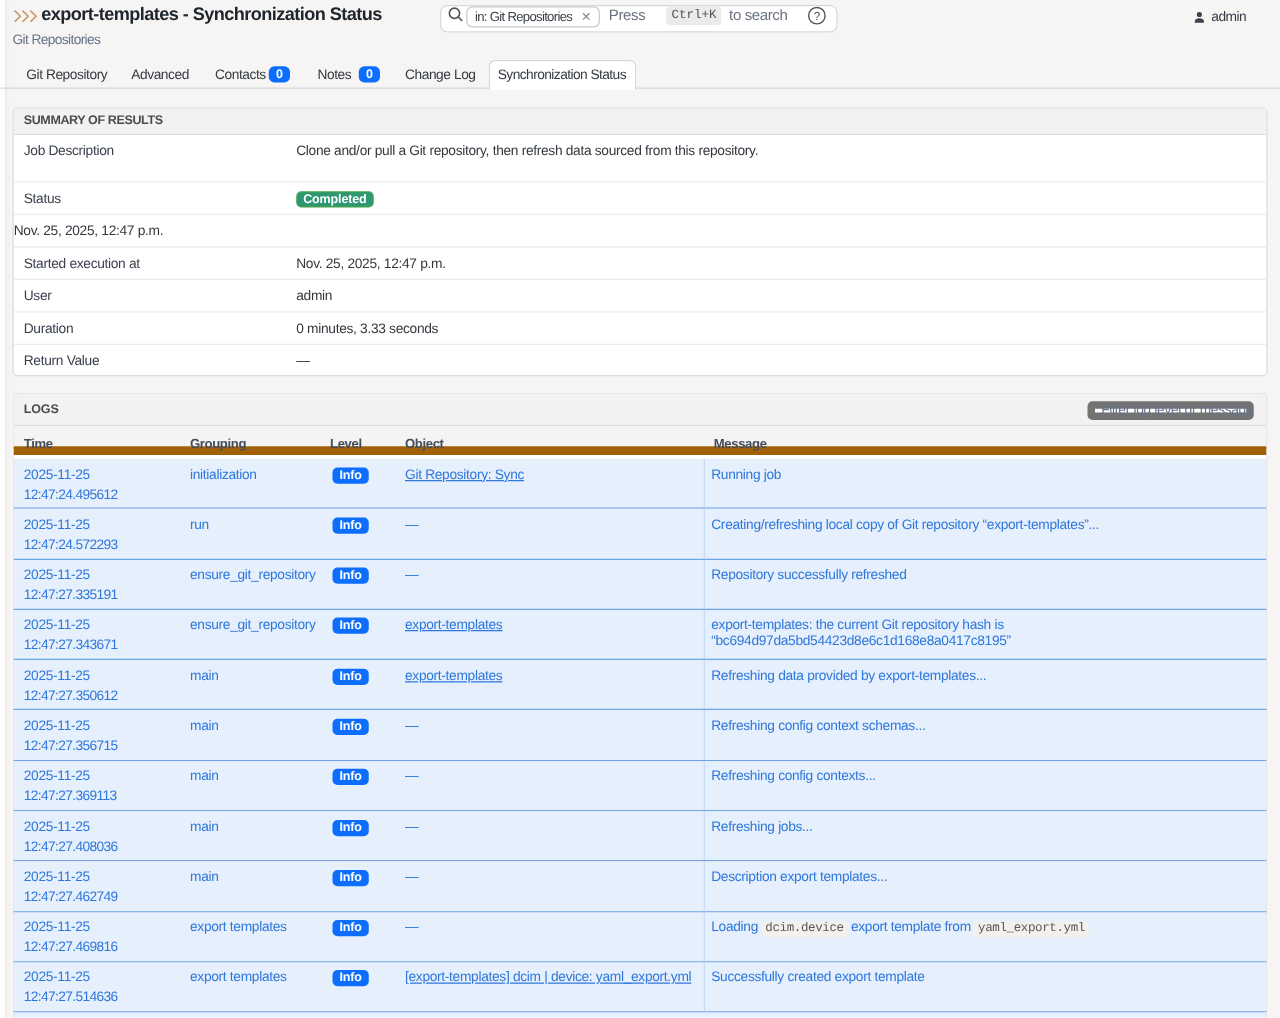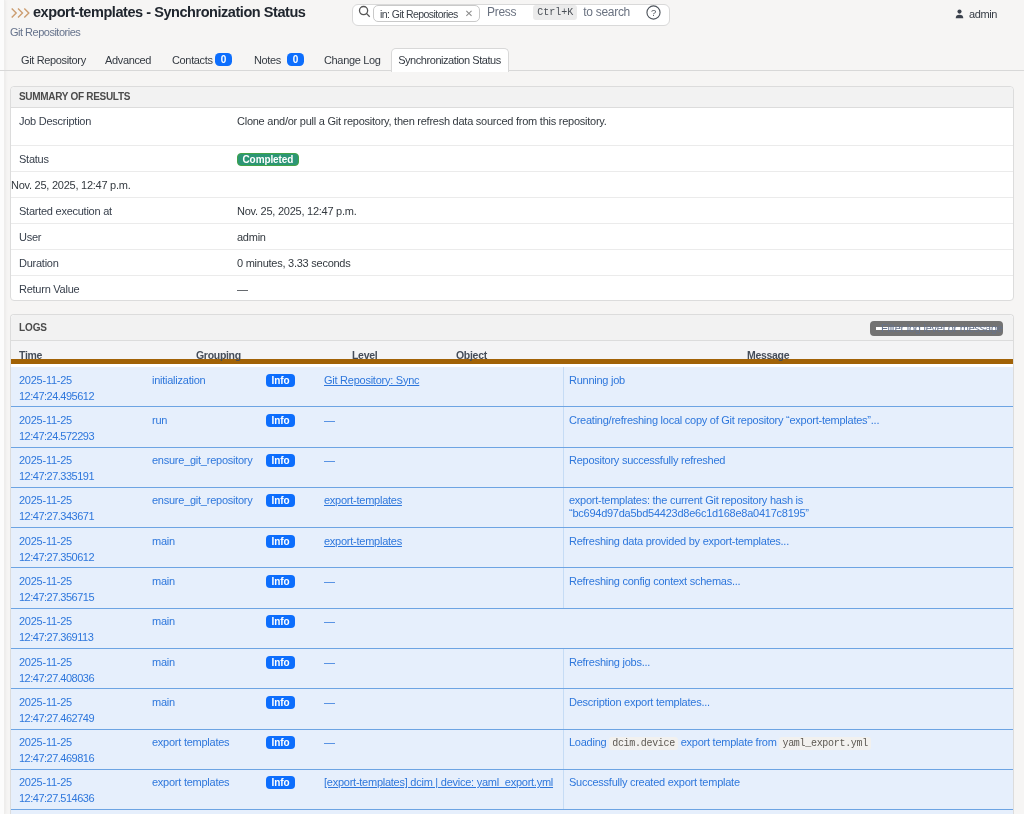--- a/index.html
+++ b/index.html
@@ -100,22 +100,22 @@
   height:26px; font-size:10px; padding:0 8px; letter-spacing:-0.1px;
   display:flex; align-items:center; position:relative;
   border-radius:4px 4px 0 0;
 }
 #filterbox {
   position:absolute; right:10px; top:5.5px; width:133px; height:15px;
   background:#fff; border:6px solid #737373; border-radius:4px;
   font-size:11px; font-weight:normal; color:#66738c; display:flex; align-items:center;
   padding:0 5px; white-space:nowrap; letter-spacing:-0.25px;
 }
-.lt-head { display:flex; height:23px; background:#f4f4f5; border-bottom:5px solid #a16207;
-  font-weight:bold; color:#454d59; font-size:10.5px; letter-spacing:-0.3px;gap:44px; }
+.lt-head { display:flex; height:23px; background:#f4f4f5; border-bottom:7px solid #a16207;
+  font-weight:bold; color:#454d59; font-size:10.5px; letter-spacing:-0.3px; }
 .lt-head > div { padding:8px 0 0 8px; line-height:13px; }
 .lt-gap { height:3px; background:#fff; }
 .c-time { width:133px; flex:0 0 auto; }
 .c-grp  { width:112px; flex:0 0 auto; }
 .c-lvl  { width:60px; flex:0 0 auto; }
 .c-obj  { width:247px; flex:0 0 auto; }
 .c-msg  { width:442px; flex:0 0 auto; }
 .lrow {
   display:flex; height:40.3px; background:#e6effc;
   border-bottom:1px solid #6da4e3; color:#2e77dc; font-size:11px; letter-spacing:-0.25px;
@@ -262,20 +262,21 @@
         <div class="c-grp">main</div>
         <div class="c-lvl"><span class="badge-info">Info</span></div>
         <div class="c-obj">—</div>
         <div class="c-msg">Refreshing config context schemas...</div>
       </div>
   <div class="lrow">
         <div class="c-time">2025-11-25<div class="t2">12:47:27.369113</div></div>
         <div class="c-grp">main</div>
         <div class="c-lvl"><span class="badge-info">Info</span></div>
         <div class="c-obj">—</div>
+        <div class="c-msg">Refreshing config contexts...</div>
       </div>
   <div class="lrow">
         <div class="c-time">2025-11-25<div class="t2">12:47:27.408036</div></div>
         <div class="c-grp">main</div>
         <div class="c-lvl"><span class="badge-info">Info</span></div>
         <div class="c-obj">—</div>
         <div class="c-msg">Refreshing jobs...</div>
       </div>
   <div class="lrow">
         <div class="c-time">2025-11-25<div class="t2">12:47:27.462749</div></div>

